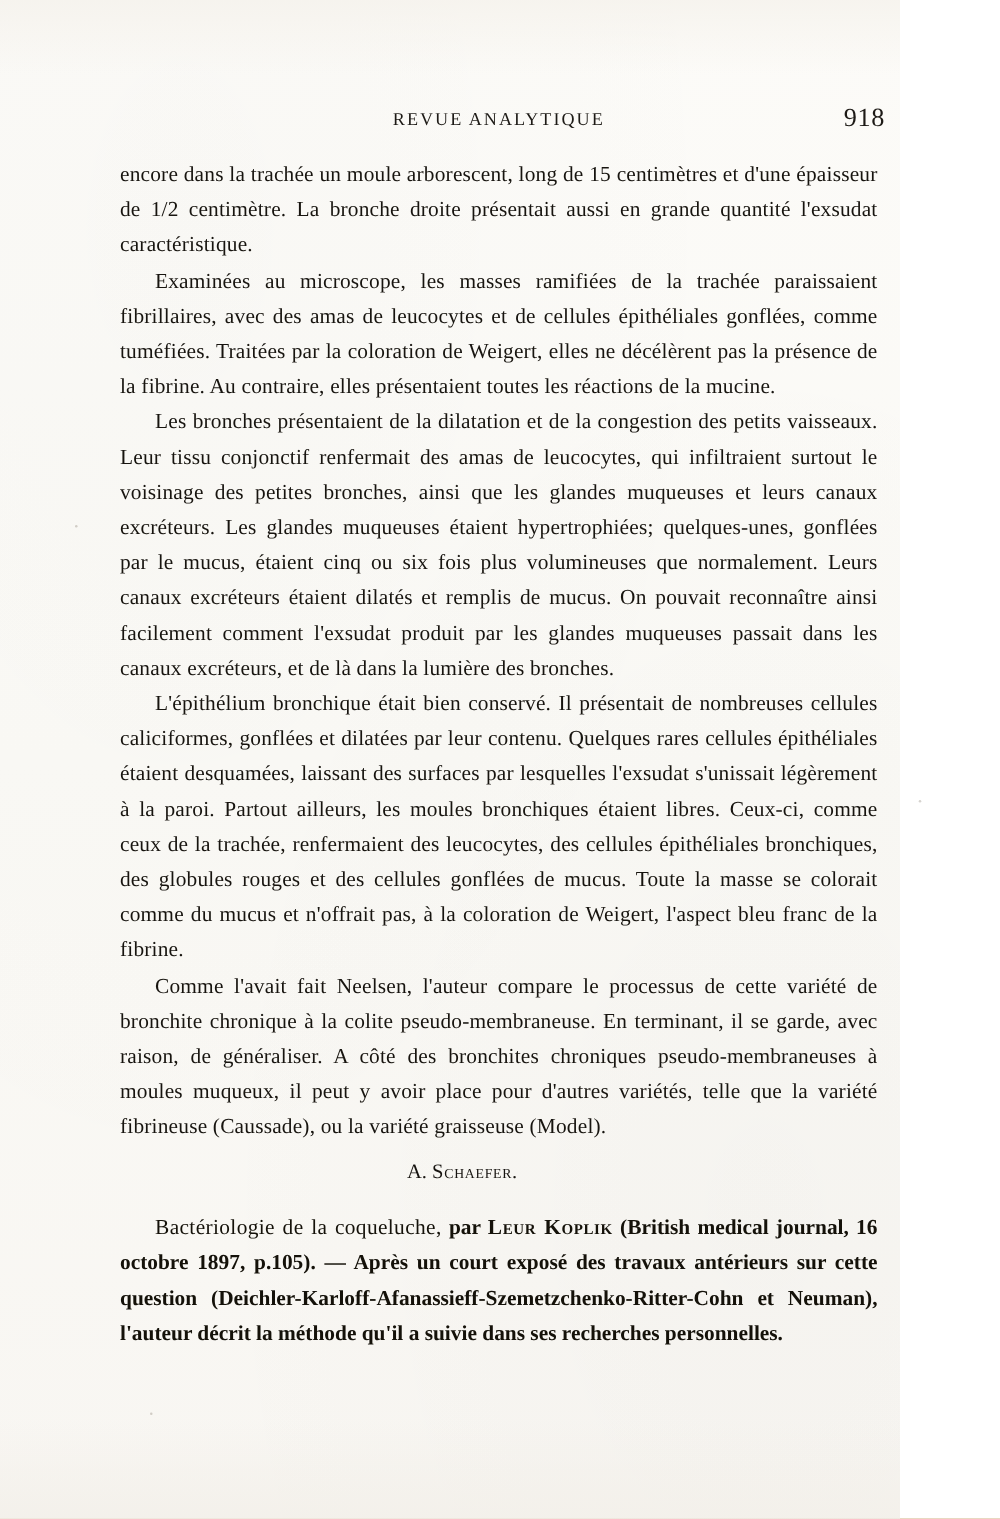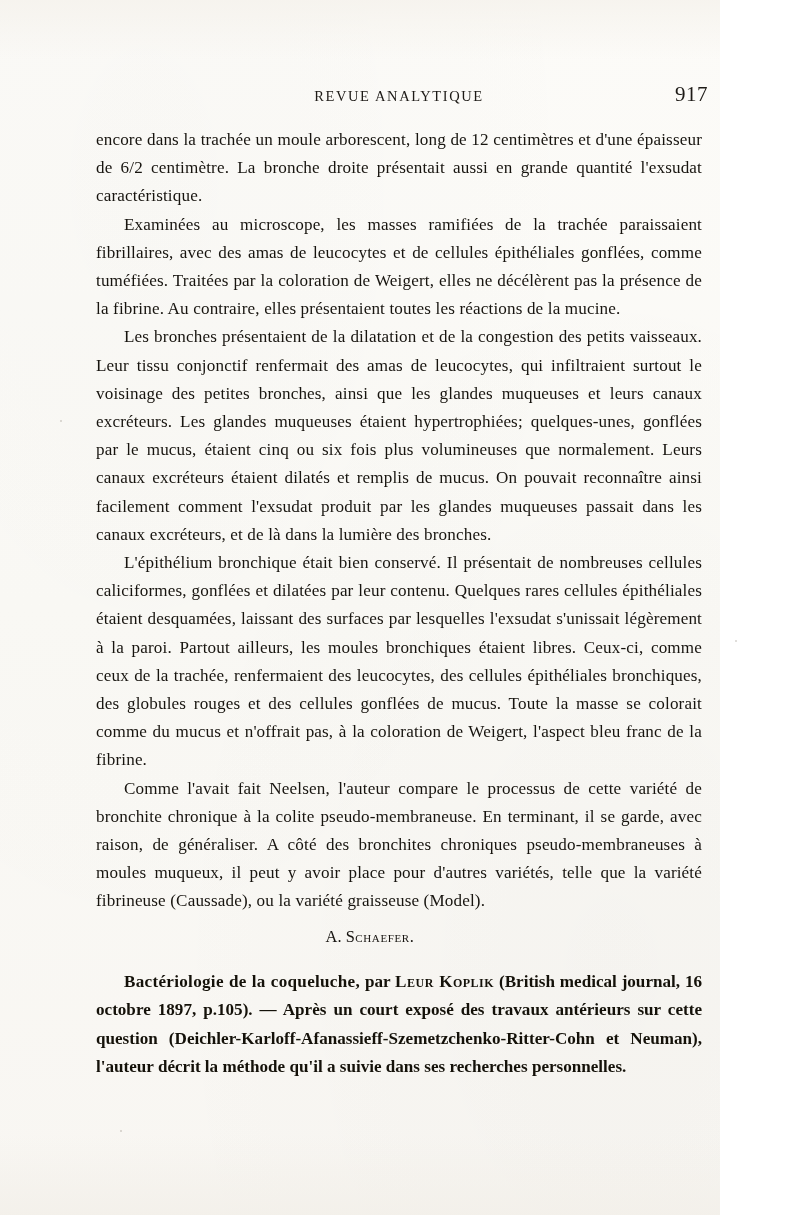--- a/index.html
+++ b/index.html
@@ -94,21 +94,21 @@
   .article-block {
     margin-top: 18px;
     font-size: 17.1px;
     line-height: 28.6px;
     text-align: justify;
     color: #141109;
     text-indent: 28px;
     font-weight: 600;
   }
   .article-block .heading {
-    font-weight: 700;
+    font-weight: 400;
     letter-spacing: 0.3px;
   }
   .article-block .sc {
     font-variant: small-caps;
     letter-spacing: 0.5px;
     font-weight: 700;
   }
   .article-block .ital {
     font-weight: 600;
   }
@@ -142,24 +142,24 @@
   <div class="faint-edge-bottom"></div>
 
   <div class="speck" style="left:60px; top:420px; width:2px; height:2px;"></div>
   <div class="speck" style="left:735px; top:640px; width:2px; height:2px;"></div>
   <div class="speck" style="left:120px; top:1130px; width:2px; height:2px;"></div>
 
   <div class="content">
 
     <div class="running-head">
       <div class="running-title">Revue analytique</div>
-      <div class="folio">917</div>
+      <div class="folio">918</div>
     </div>
 
-    <p class="body first-line-hang">encore dans la trachée un moule arborescent, long de 12 centimètres et d'une épaisseur de 6/2 centimètre. La bronche droite présentait aussi en grande quantité l'exsudat caractéristique.</p>
+    <p class="body first-line-hang">encore dans la trachée un moule arborescent, long de 15 centimètres et d'une épaisseur de 1/2 centimètre. La bronche droite présentait aussi en grande quantité l'exsudat caractéristique.</p>
     <p class="body indent">Examinées au microscope, les masses ramifiées de la trachée paraissaient fibrillaires, avec des amas de leucocytes et de cellules épithéliales gonflées, comme tuméfiées. Traitées par la coloration de Weigert, elles ne décélèrent pas la présence de la fibrine. Au contraire, elles présentaient toutes les réactions de la mucine.</p>
     <p class="body indent">Les bronches présentaient de la dilatation et de la congestion des petits vaisseaux. Leur tissu conjonctif renfermait des amas de leucocytes, qui infiltraient surtout le voisinage des petites bronches, ainsi que les glandes muqueuses et leurs canaux excréteurs. Les glandes muqueuses étaient hypertrophiées; quelques-unes, gonflées par le mucus, étaient cinq ou six fois plus volumineuses que normalement. Leurs canaux excréteurs étaient dilatés et remplis de mucus. On pouvait reconnaître ainsi facilement comment l'exsudat produit par les glandes muqueuses passait dans les canaux excréteurs, et de là dans la lumière des bronches.</p>
     <p class="body indent">L'épithélium bronchique était bien conservé. Il présentait de nombreuses cellules caliciformes, gonflées et dilatées par leur contenu. Quelques rares cellules épithéliales étaient desquamées, laissant des surfaces par lesquelles l'exsudat s'unissait légèrement à la paroi. Partout ailleurs, les moules bronchiques étaient libres. Ceux-ci, comme ceux de la trachée, renfermaient des leucocytes, des cellules épithéliales bronchiques, des globules rouges et des cellules gonflées de mucus. Toute la masse se colorait comme du mucus et n'offrait pas, à la coloration de Weigert, l'aspect bleu franc de la fibrine.</p>
     <p class="body indent">Comme l'avait fait Neelsen, l'auteur compare le processus de cette variété de bronchite chronique à la colite pseudo-membraneuse. En terminant, il se garde, avec raison, de généraliser. A côté des bronchites chroniques pseudo-membraneuses à moules muqueux, il peut y avoir place pour d'autres variétés, telle que la variété fibrineuse (Caussade), ou la variété graisseuse (Model).</p>
 
     <p class="signature">
       <span>A.</span>
       <span class="sc">Schaefer.</span>
     </p>
 

